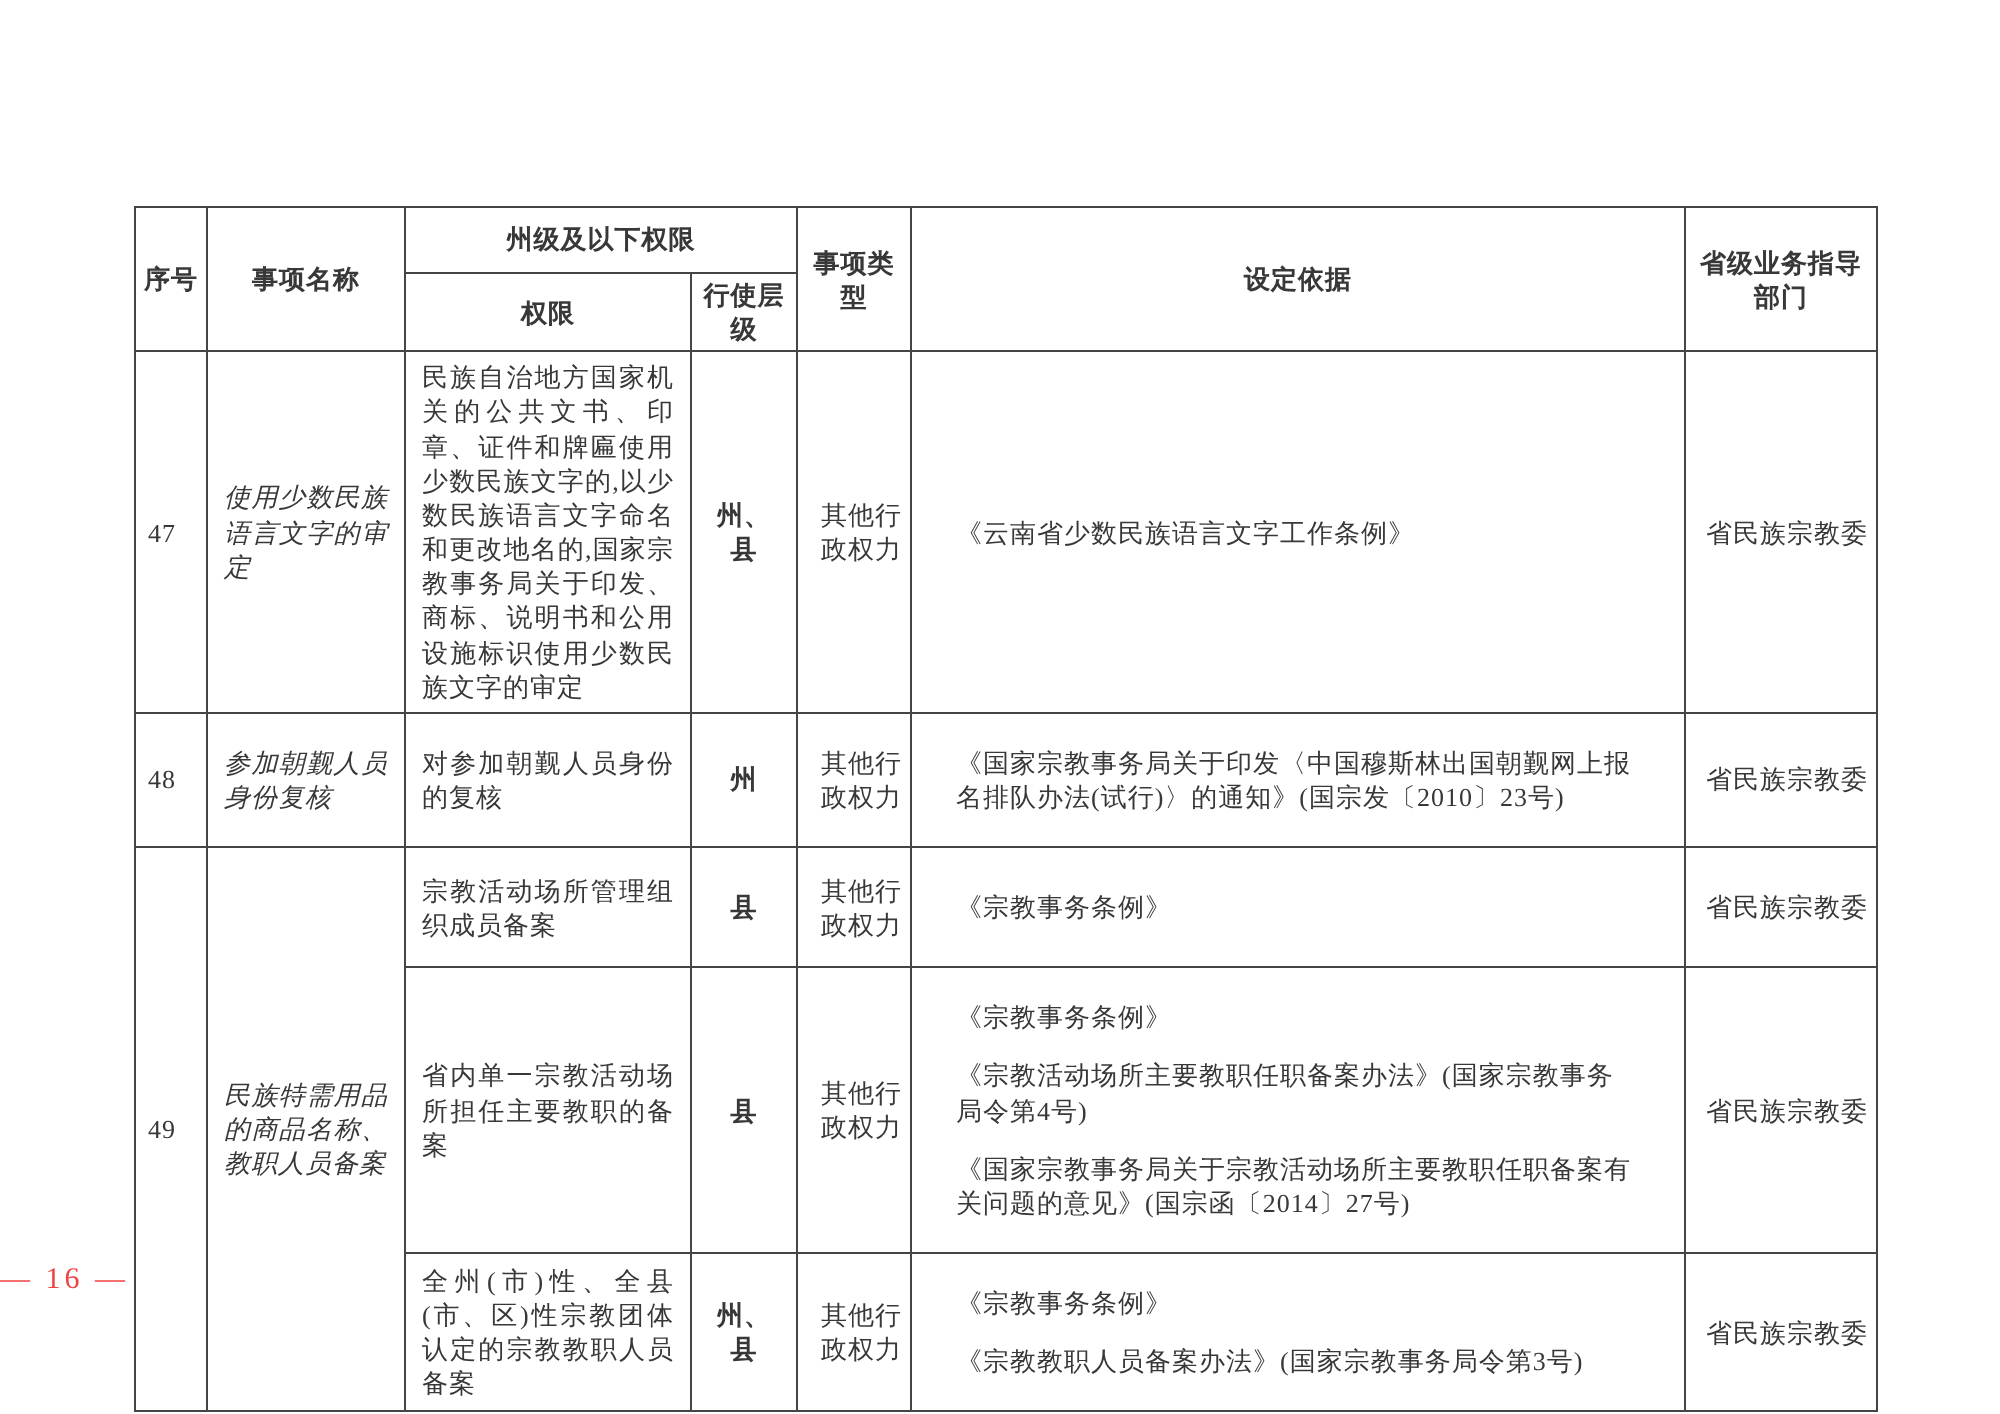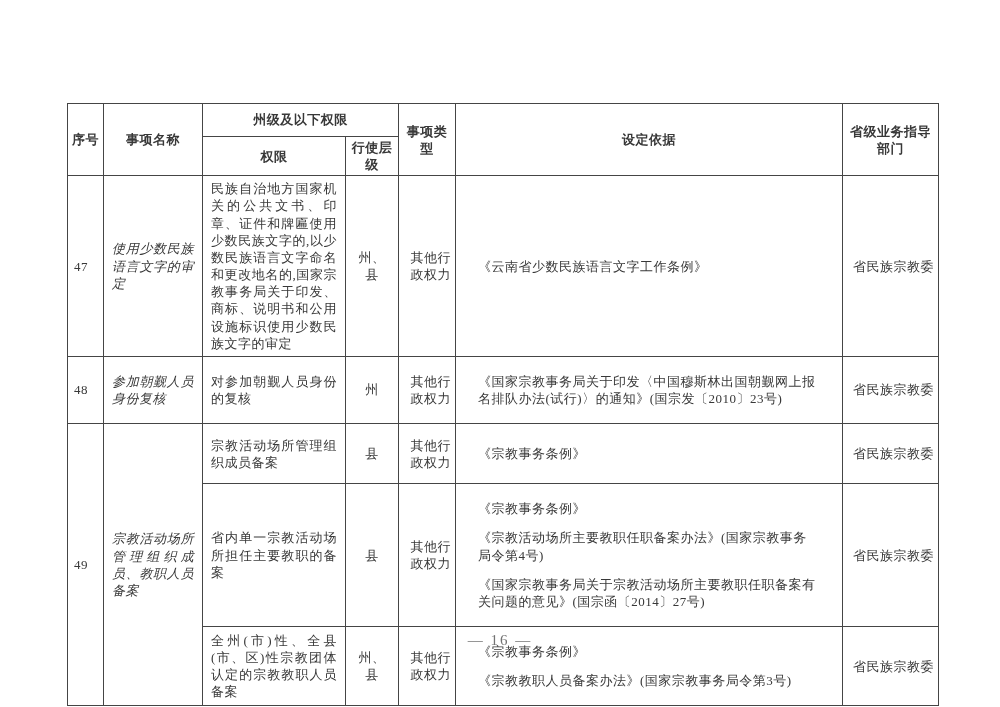--- a/index.html
+++ b/index.html
@@ -32,40 +32,40 @@
     overflow: hidden;
   }
   .doc-table th {
     font-weight: bold;
     text-align: center;
     padding: 2px 4px;
   }
   td.c-no { text-align: left; }
   td.c-name { text-align: justify; text-justify: inter-character; padding: 4px 8px; font-style: italic; }
   td.c-auth { text-align: justify; text-justify: inter-character; padding: 4px 8px; }
-  td.c-level { text-align: center; }
+  td.c-level { text-align: center; font-weight: bold; }
   td.c-type { text-align: right; padding: 3px 4px; }
   td.c-basis { text-align: left; padding: 4px 10px; }
   td.c-dept { text-align: right; padding: 3px 4px; }
   .basis-line { margin: 12px; }
   tr.hrow1 { height: 33px; }
   tr.hrow2 { height: 32px; }
   tr.r47 { height: 165px; }
   tr.r48 { height: 58px; }
   tr.r49a { height: 60px; }
   tr.r49b { height: 94px; }
   tr.r49c { height: 58px; }
   .footer {
     position: absolute;
     left: 0;
     top: 632px;
     width: 100%;
-    text-align: center;
+    text-align: left;
     font-size: 15px;
-    color: #737373;
+    color: #ef4444;
     letter-spacing: 2px;
   }
 </style>
 </head>
 <body>
 
 <div class="page">
 
   <table class="doc-table">
     <colgroup>
@@ -112,21 +112,21 @@
         <td class="c-level">州</td>
         <td class="c-type">其他行政权力</td>
         <td class="c-basis">
           <div class="basis-line">《国家宗教事务局关于印发〈中国穆斯林出国朝觐网上报名排队办法(试行)〉的通知》(国宗发〔2010〕23号)</div>
         </td>
         <td class="c-dept">省民族宗教委</td>
       </tr>
 
       <tr class="r49a">
         <td class="c-no" rowspan="3">49</td>
-        <td class="c-name" rowspan="3">宗教活动场所管理组织成员、教职人员备案</td>
+        <td class="c-name" rowspan="3">民族特需用品的商品名称、教职人员备案</td>
         <td class="c-auth">宗教活动场所管理组织成员备案</td>
         <td class="c-level">县</td>
         <td class="c-type">其他行政权力</td>
         <td class="c-basis">
           <div class="basis-line">《宗教事务条例》</div>
         </td>
         <td class="c-dept">省民族宗教委</td>
       </tr>
 
       <tr class="r49b">

